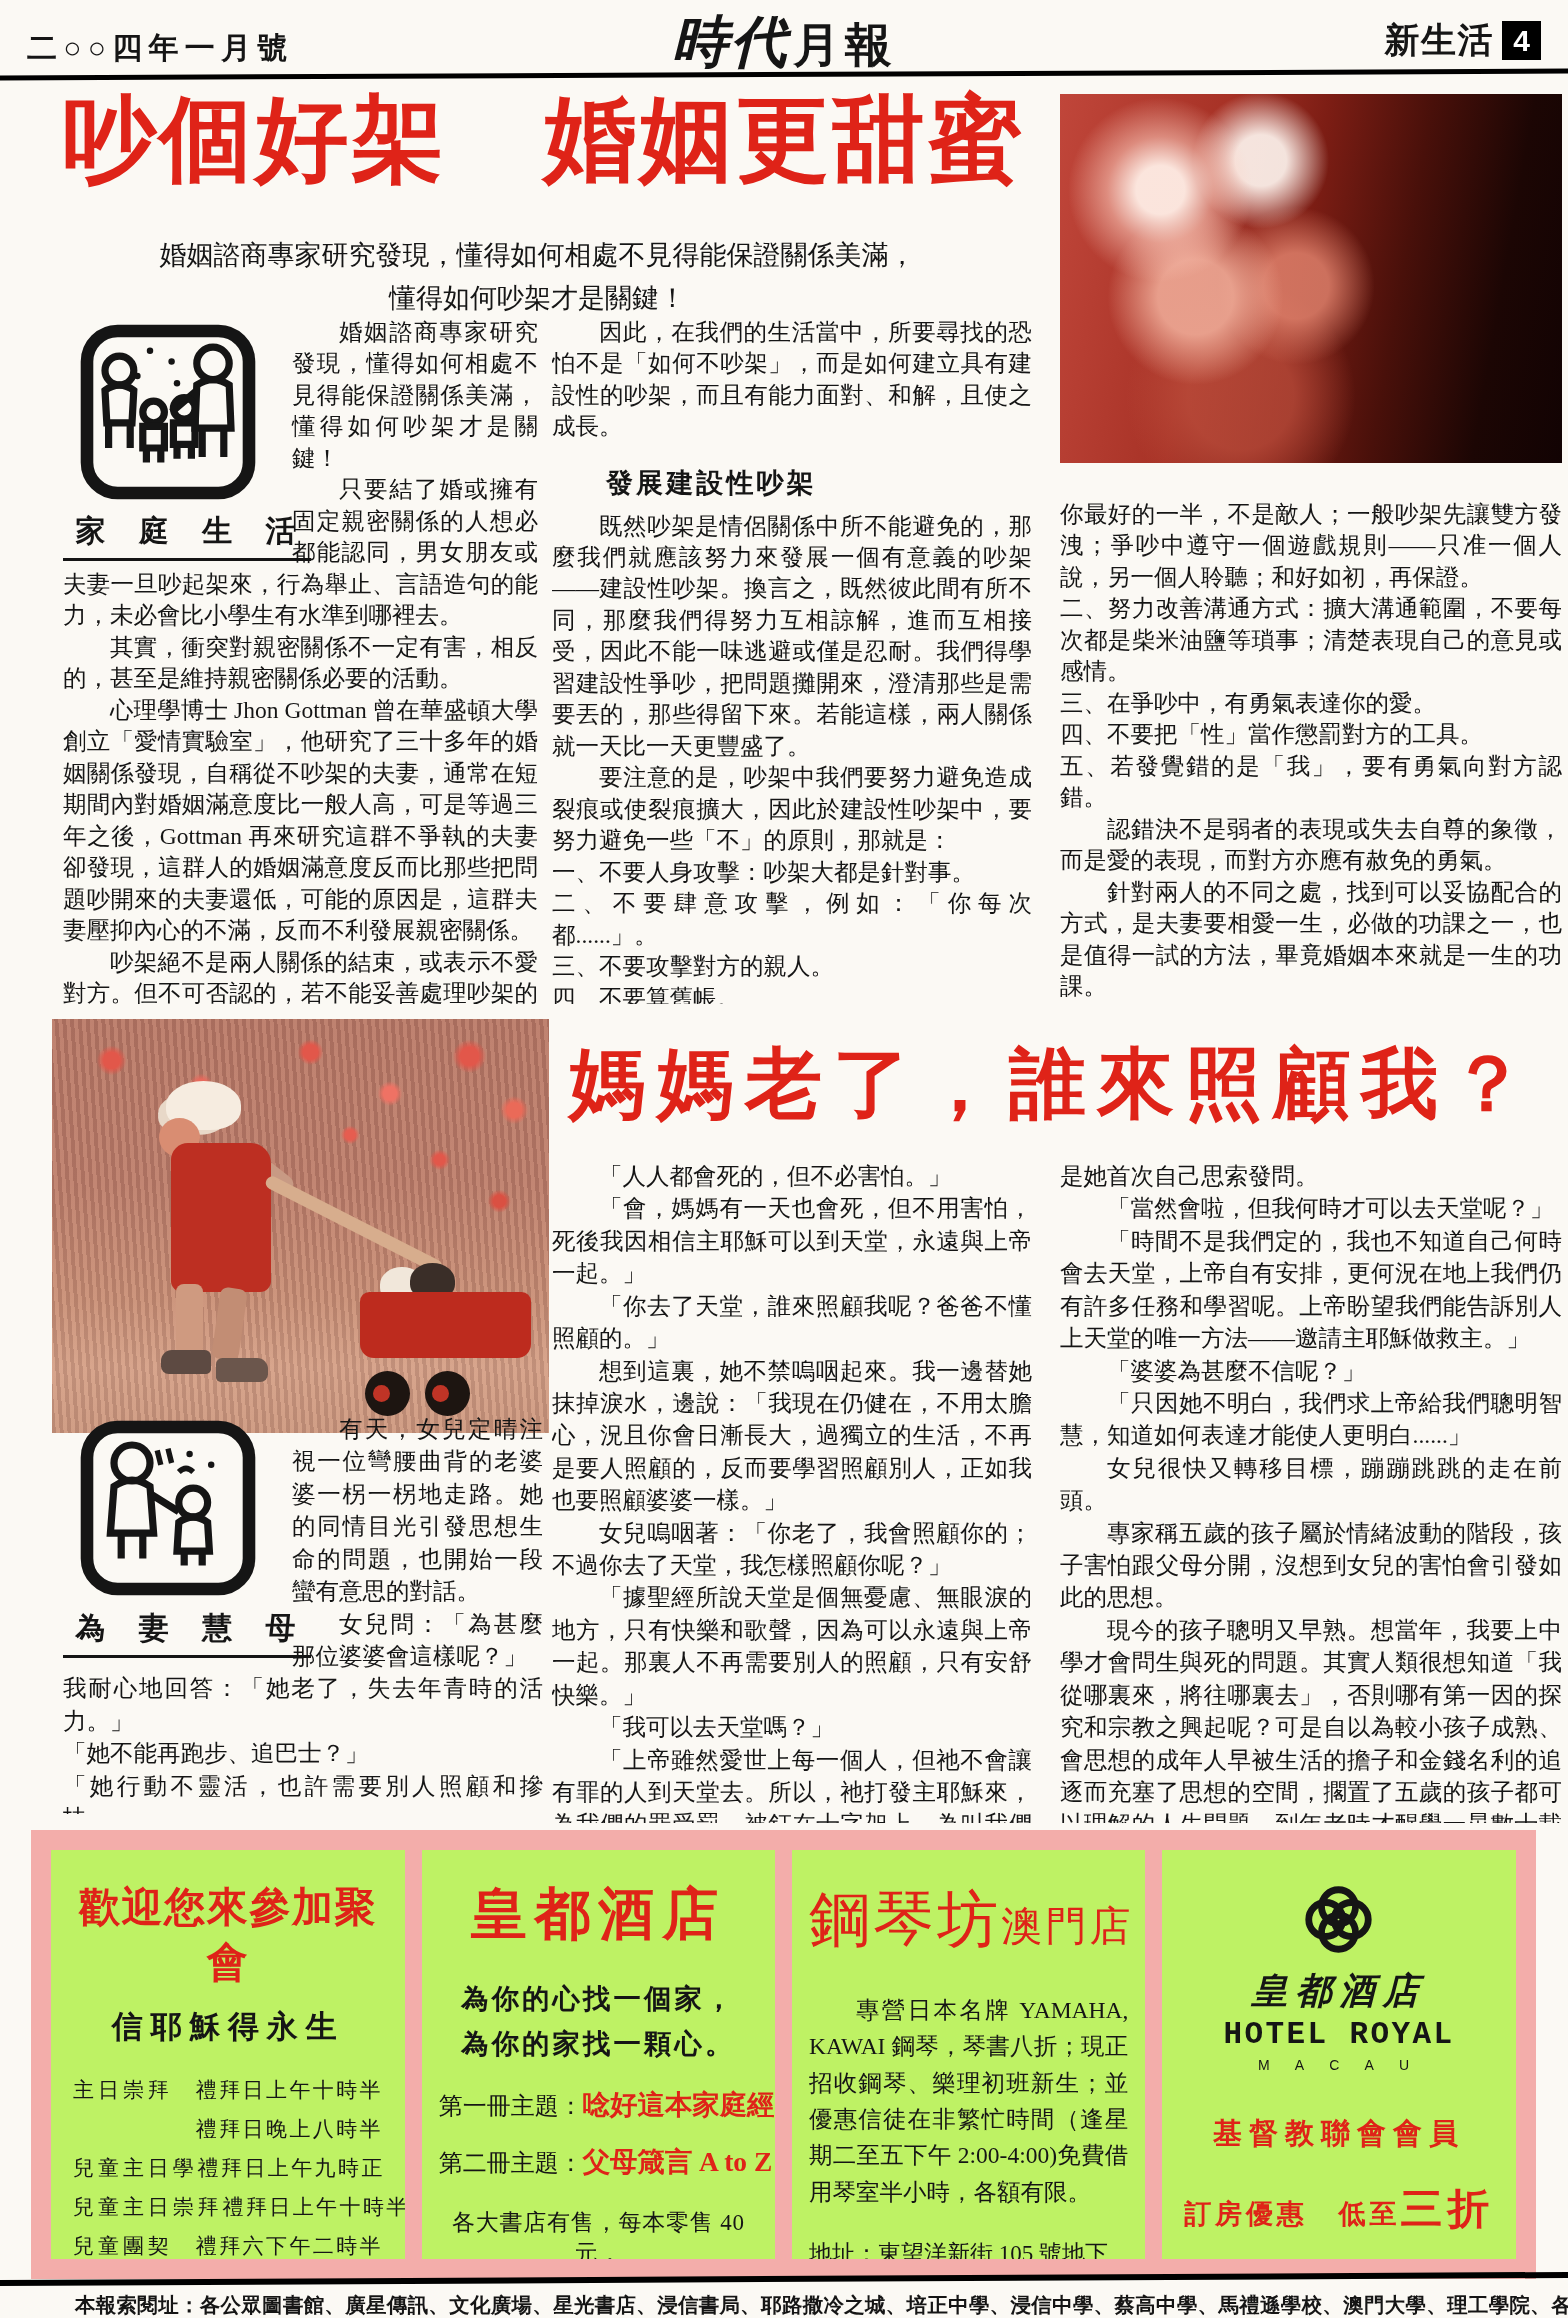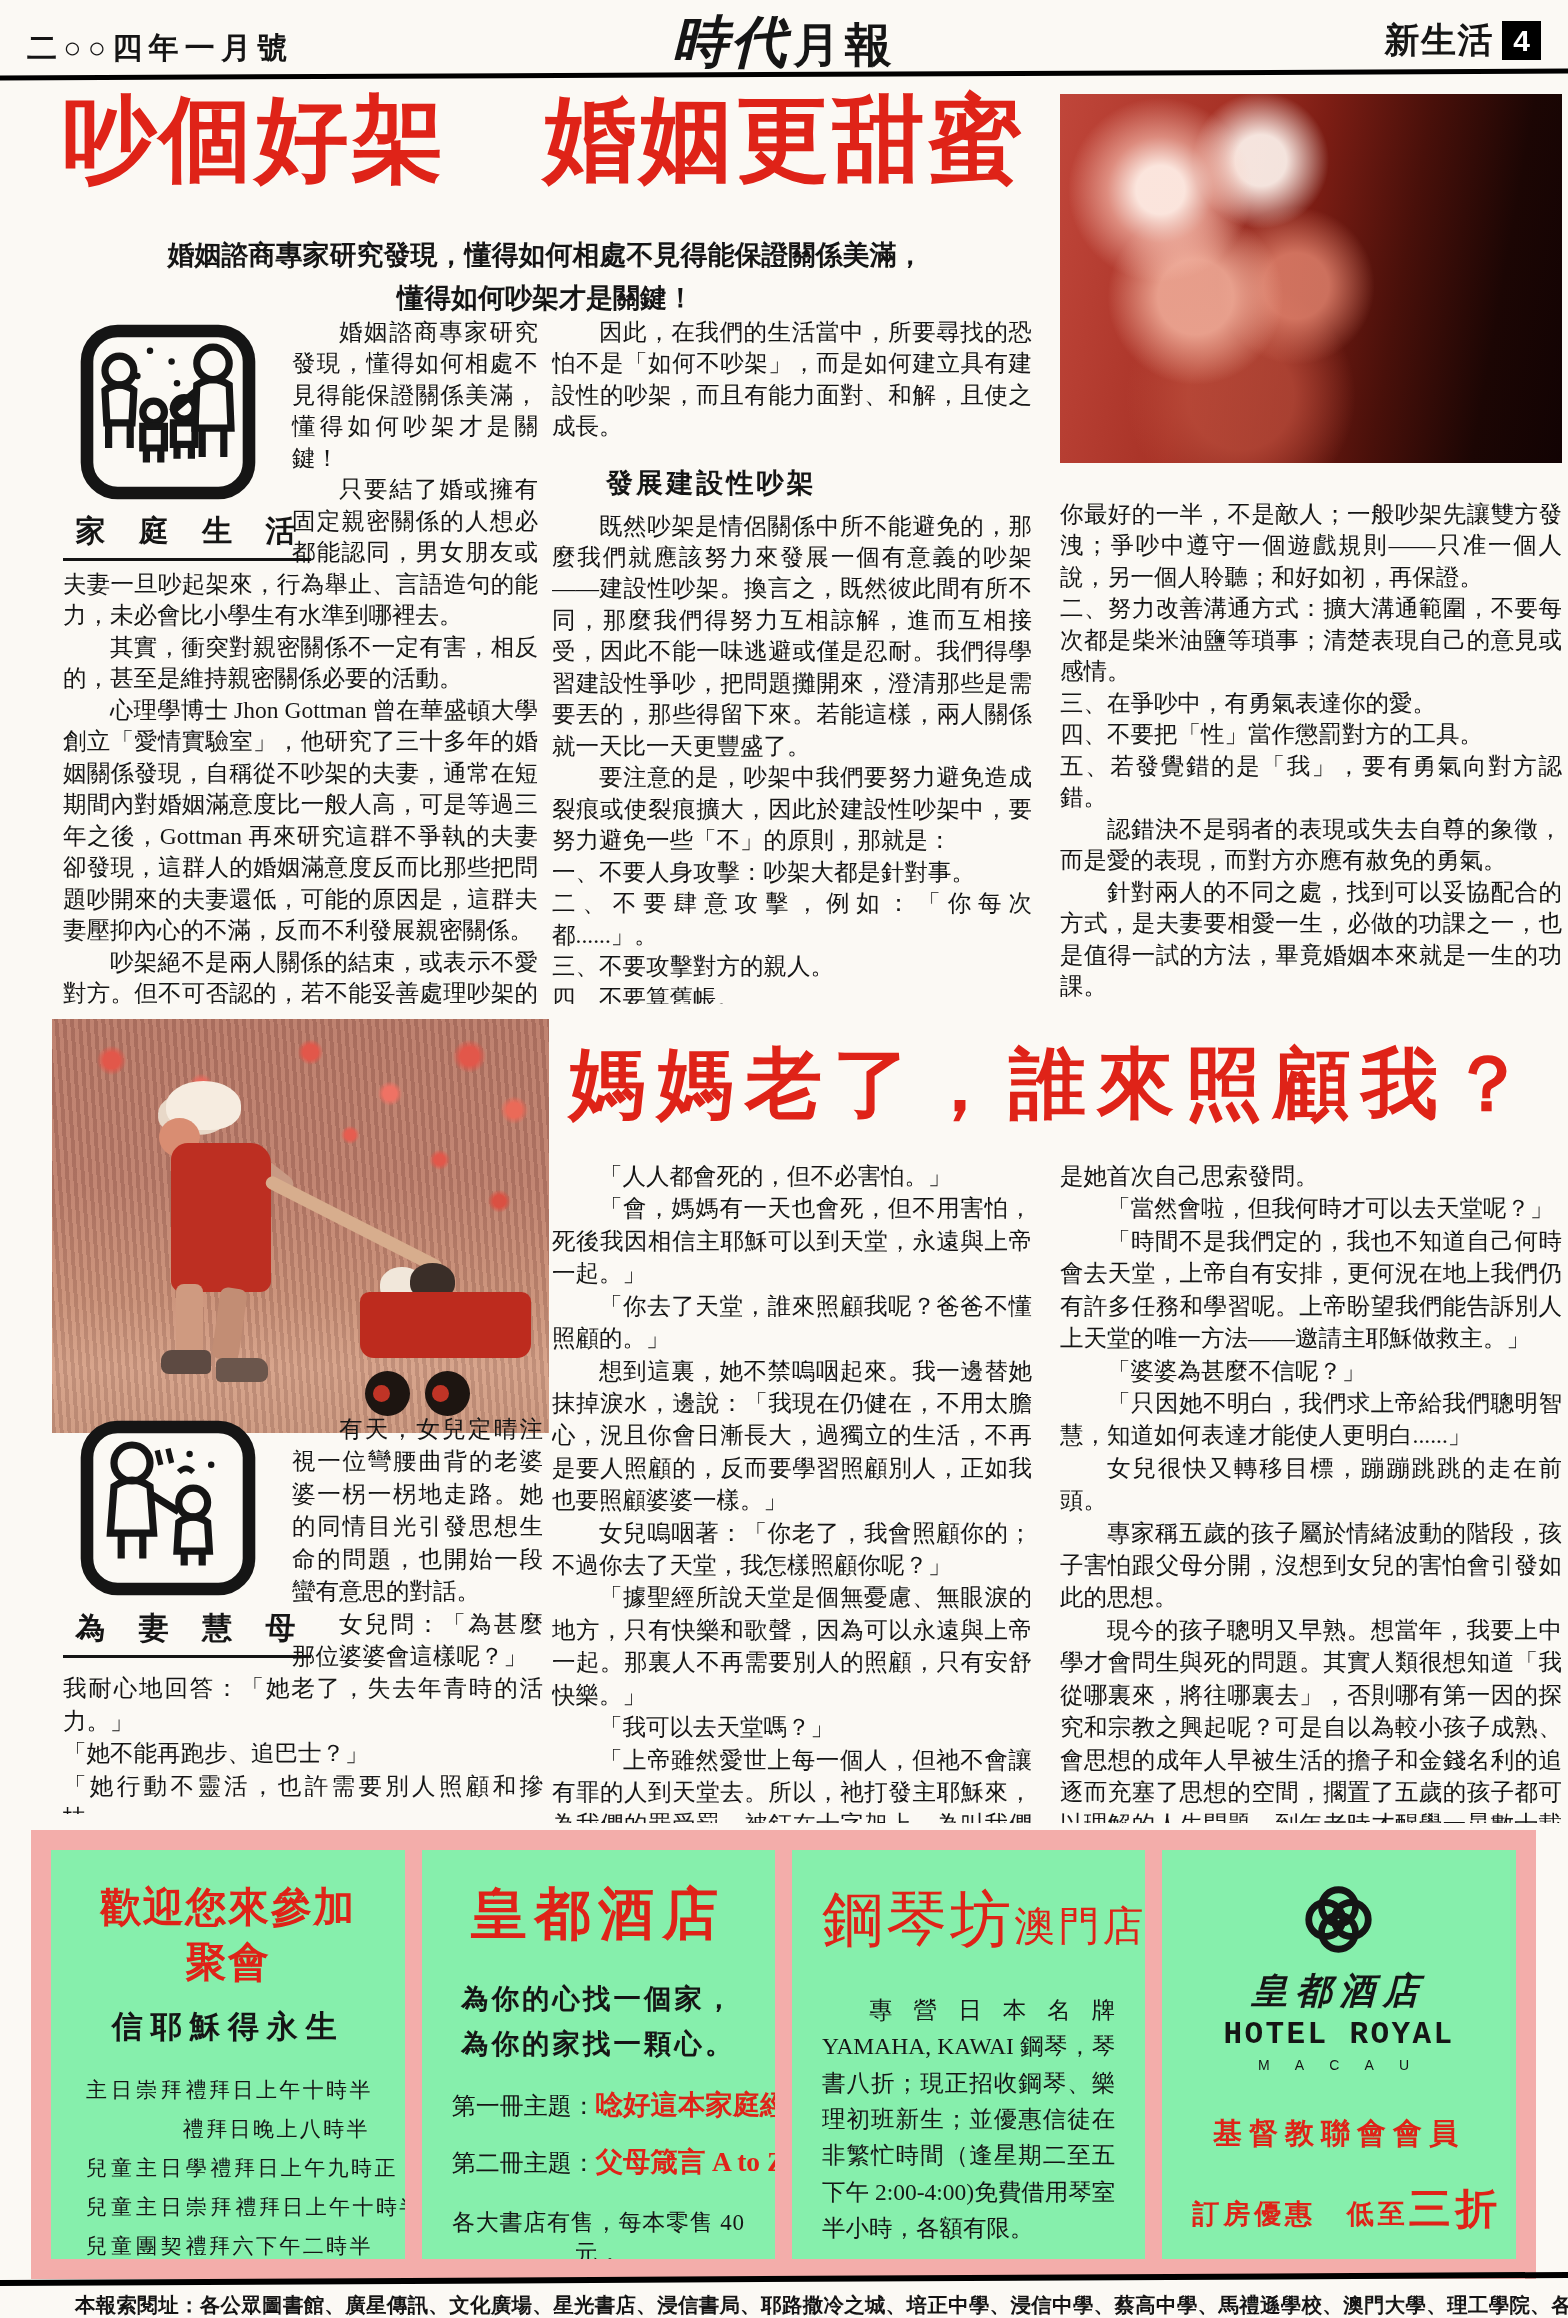--- a/index.html
+++ b/index.html
@@ -13,22 +13,22 @@
   .masthead-sub{font-size:47px;font-weight:900;letter-spacing:4.7px;}
   .section-tag{position:absolute;right:27px;top:17px;display:flex;align-items:center;gap:7.8px;}
   .section-name{font-size:35px;font-weight:900;font-family:"Liberation Sans",sans-serif;letter-spacing:1.6px;}
   .page-num{width:39px;height:39px;background:#000;color:#fff;font-size:30px;font-weight:900;
             display:flex;align-items:center;justify-content:center;font-family:"Liberation Sans",sans-serif;}
   .rule-top{position:absolute;left:-3.1px;top:72px;width:1576px;height:4.7px;background:#000;transform:rotate(-0.25deg);}
 
   
   .headline1{position:absolute;left:63px;top:91px;width:996px;font-size:93px;line-height:1.05;
              font-weight:900;color:#df2318;letter-spacing:3.1px;white-space:nowrap;}
-  .subtitle1{position:absolute;left:126px;top:234px;width:839px;text-align:center;
-             font-size:27px;font-weight:bold;line-height:1.6;}
+  .subtitle1{position:absolute;left:118px;top:234px;width:839px;text-align:center;
+             font-size:27px;font-weight:normal;line-height:1.6;}
   .photo1{position:absolute;left:1060px;top:94px;width:502px;height:369px;
     background:
       radial-gradient(circle at 20% 26%, rgba(255,238,230,.95) 0 5%, rgba(255,205,190,.55) 11%, transparent 19%),
       radial-gradient(circle at 40% 18%, rgba(255,248,242,.9) 0 6%, transparent 16%),
       radial-gradient(circle at 27% 55%, rgba(242,176,156,.85) 0 9%, transparent 21%),
       radial-gradient(circle at 47% 52%, rgba(228,134,112,.8) 0 10%, transparent 24%),
       radial-gradient(circle at 36% 82%, rgba(190,80,62,.7) 0 12%, transparent 26%),
       linear-gradient(100deg,#c0463a 0%,#a73226 30%,#7c1d14 48%,#49100a 66%,#1c0604 84%,#120303 100%);}
   .col{position:absolute;font-size:23.5px;line-height:1.34;text-align:justify;overflow:hidden;}
   .col p{margin:0;text-indent:2em;}
@@ -80,21 +80,21 @@
 
   .headline2{position:absolute;left:569px;top:1033px;width:996px;font-size:77px;font-weight:900;
              color:#df2318;letter-spacing:11px;white-space:nowrap;}
   .col2l{left:63px;top:1413px;width:480px;height:401px;font-size:23.5px;line-height:1.38;}
   .col2m{left:552px;top:1160px;width:480px;height:663px;font-size:23.5px;line-height:1.38;}
   .col2r{left:1060px;top:1160px;width:502px;height:663px;font-size:23.5px;line-height:1.38;}
 
   
   .ads{position:absolute;left:31px;top:1830px;width:1505px;height:449px;background:#f3adaa;
        display:flex;gap:17px;padding:20.4px;box-sizing:border-box;}
-  .ad{background:#86efac;flex:1;padding:22px 30px;box-sizing:border-box;overflow:hidden;text-align:center;}
+  .ad{background:#bef264;flex:1;padding:22px 17px;box-sizing:border-box;overflow:hidden;text-align:center;}
   .red{color:#df2318;}
   .ad1-title{font-size:41px;font-weight:900;letter-spacing:1.6px;margin-top:7.8px;}
   .ad1-sub{font-size:31px;font-weight:900;letter-spacing:7.8px;margin-top:15.7px;}
   .schedule{margin:23.5px 4.7px 0;font-size:21px;text-align:left;}
   .schedule-row{display:flex;justify-content:space-between;line-height:1.85;}
   .schedule-name{letter-spacing:3.9px;white-space:nowrap;}
   .schedule-time{letter-spacing:2.4px;white-space:nowrap;}
 
   .ad2-title{font-size:56px;font-weight:900;letter-spacing:7.8px;margin-top:4.7px;}
   .ad2-slogan{font-size:27.4px;font-weight:900;line-height:1.65;margin-top:23.5px;letter-spacing:3.1px;}

